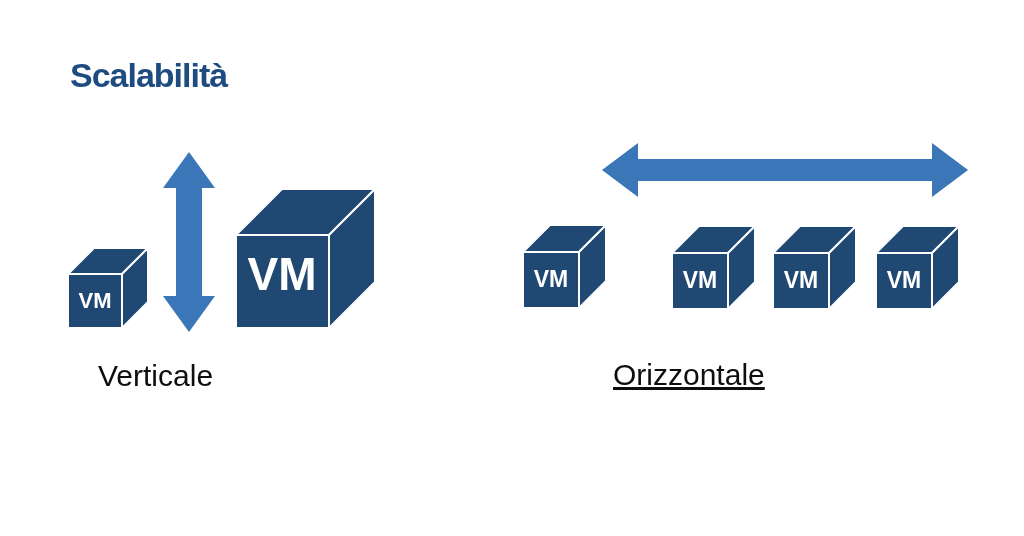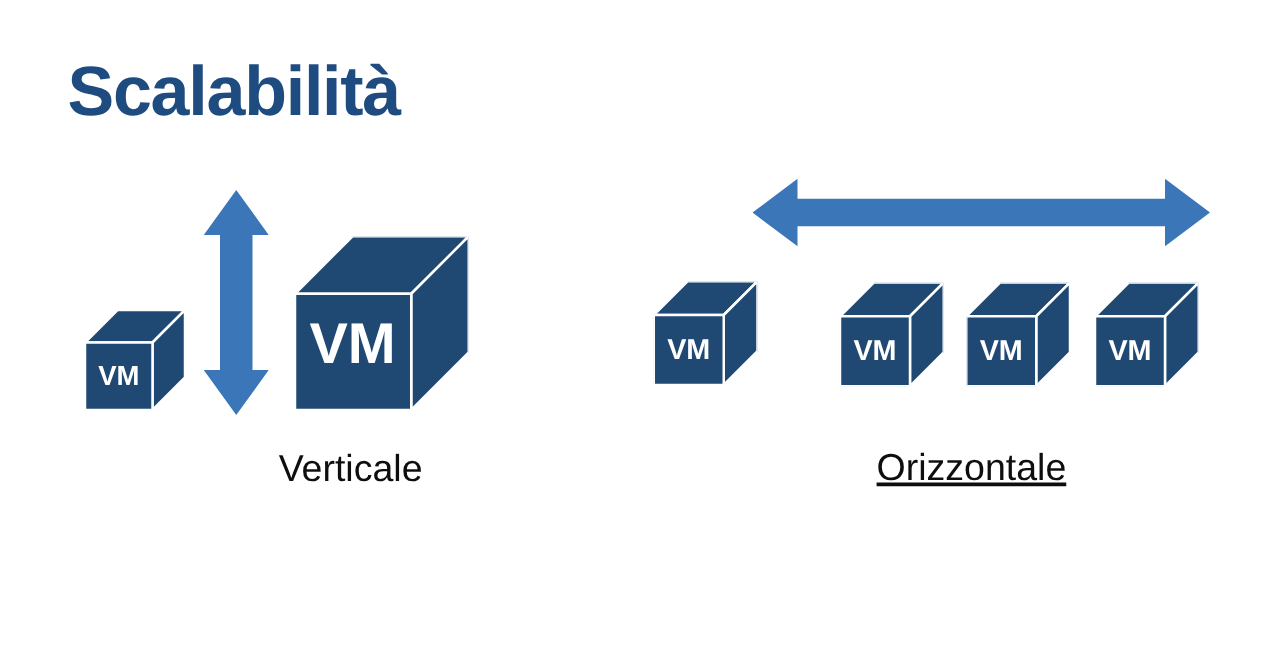--- a/index.html
+++ b/index.html
@@ -12,22 +12,22 @@
     position: relative;
     width: 1024px;
     height: 536px;
     background: var(--background, #ffffff);
     overflow: hidden;
   }
   .slide-title {
     position: absolute;
     left: 54px;
     top: 40px;
-    margin: 0;
-    font-size: 56px;
+    margin: 16px;
+    font-size: 34px;
     font-weight: 700;
     letter-spacing: -1px;
     color: var(--title-color, #1F4C80);
   }
   .abs { position: absolute; }
 
   
   .cube-face {
     fill: var(--cube-color, #1F4873);
     stroke: var(--cube-edge-color, #ffffff);
@@ -39,21 +39,21 @@
     font-family: "Liberation Sans", sans-serif;
     font-weight: 700;
     text-anchor: middle;
   }
   .arrow-shape {
     fill: var(--arrow-color, #3A76B8);
   }
   .section-label {
     position: absolute;
     width: 240px;
-    text-align: right;
+    text-align: left;
     font-size: 30px;
     color: var(--label-color, #111111);
   }
 </style>
 </head>
 <body>
 
 <div class="slide">
 
   <h1 class="slide-title">Scalabilità</h1>

